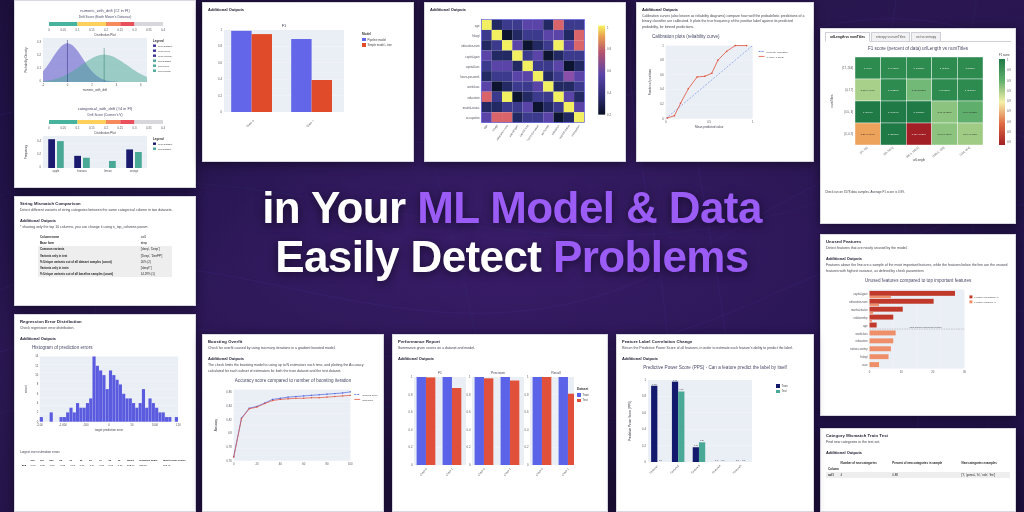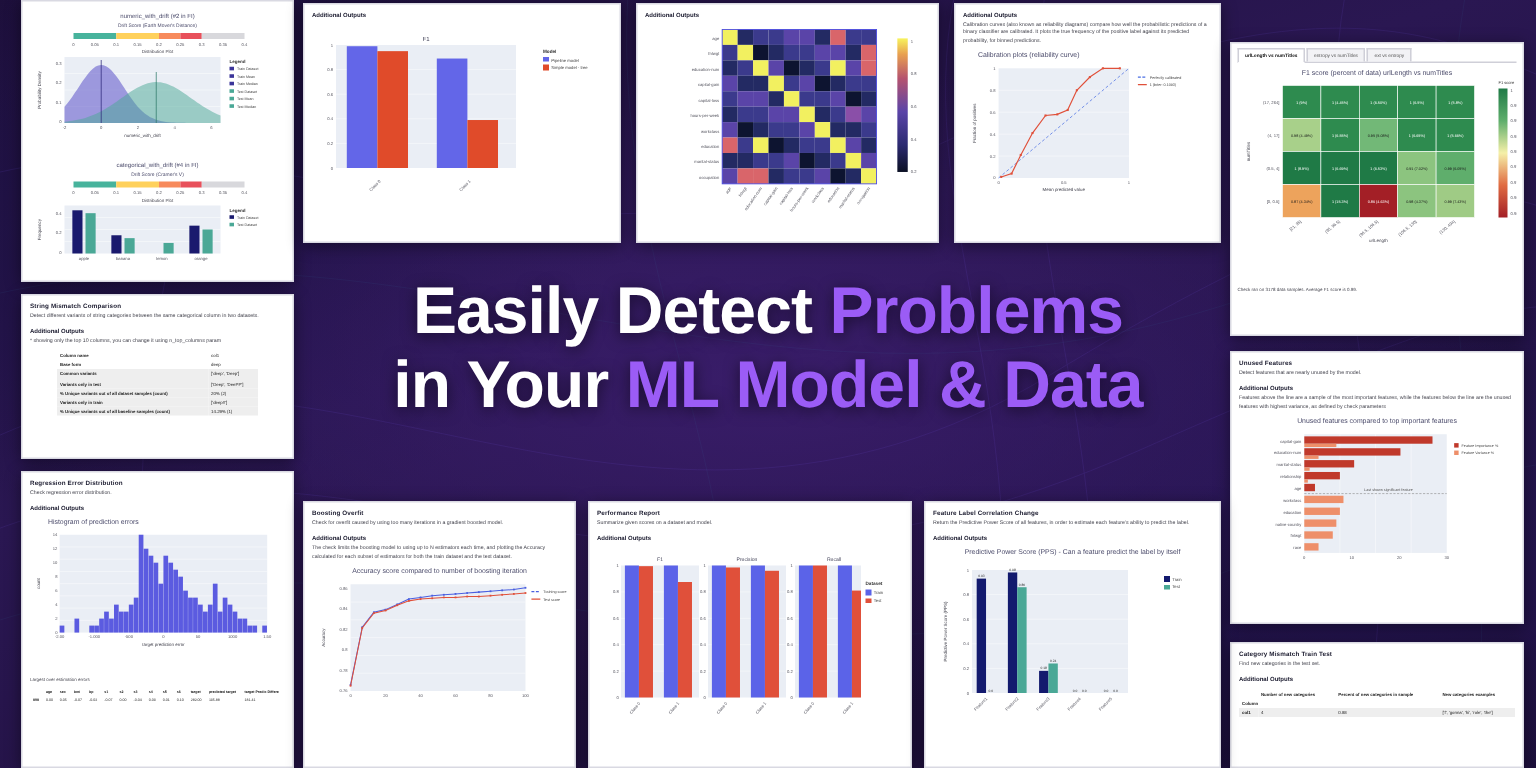--- a/index.html
+++ b/index.html
@@ -80,24 +80,24 @@
       <path d="M-20 420 C 260 320, 520 500, 820 380 S 1040 320 1100 350"></path>
       <path d="M-20 200 C 300 120, 520 330, 880 180"></path>
       <path d="M420 -20 C 400 180, 520 340, 480 520"></path>
       <path d="M980 -20 C 940 180, 1010 340, 980 520"></path>
     </g>
   </svg>
 </div>
 
 <div id="headline">
   <div>
+    <span class="w">in Your </span><span class="p">ML Model &amp; Data</span>
+  </div>
+  <div>
     <span class="w">Easily Detect </span><span class="p">Problems</span>
-  </div>
-  <div>
-    <span class="w">in Your </span><span class="p">ML Model &amp; Data</span>
   </div>
 </div>
 
 <div class="card" style="left:14px; top:0px; width:182px; height:188px;">
   <div class="card-in" style="padding:3px 4px;">
     <div id="drift-charts">
         <div style="margin-bottom: 4px;"><div class="plot-title" style="font-size: 4px;">numeric_with_drift (#2 in FI)</div><div class="plot-title" style="font-size: 3.3px; margin: 1px 0px;">Drift Score (Earth Mover's Distance)</div><svg viewBox="0 0 172 78" style="width:100%;height:78px">
             <rect x="30" y="2" width="28.5" height="4" fill="#47b39c"></rect>
             <rect x="58.5" y="2" width="28.5" height="4" fill="#ffd15c"></rect>
             <rect x="87" y="2" width="14.249999999999996" height="4" fill="#f78a5c"></rect>

